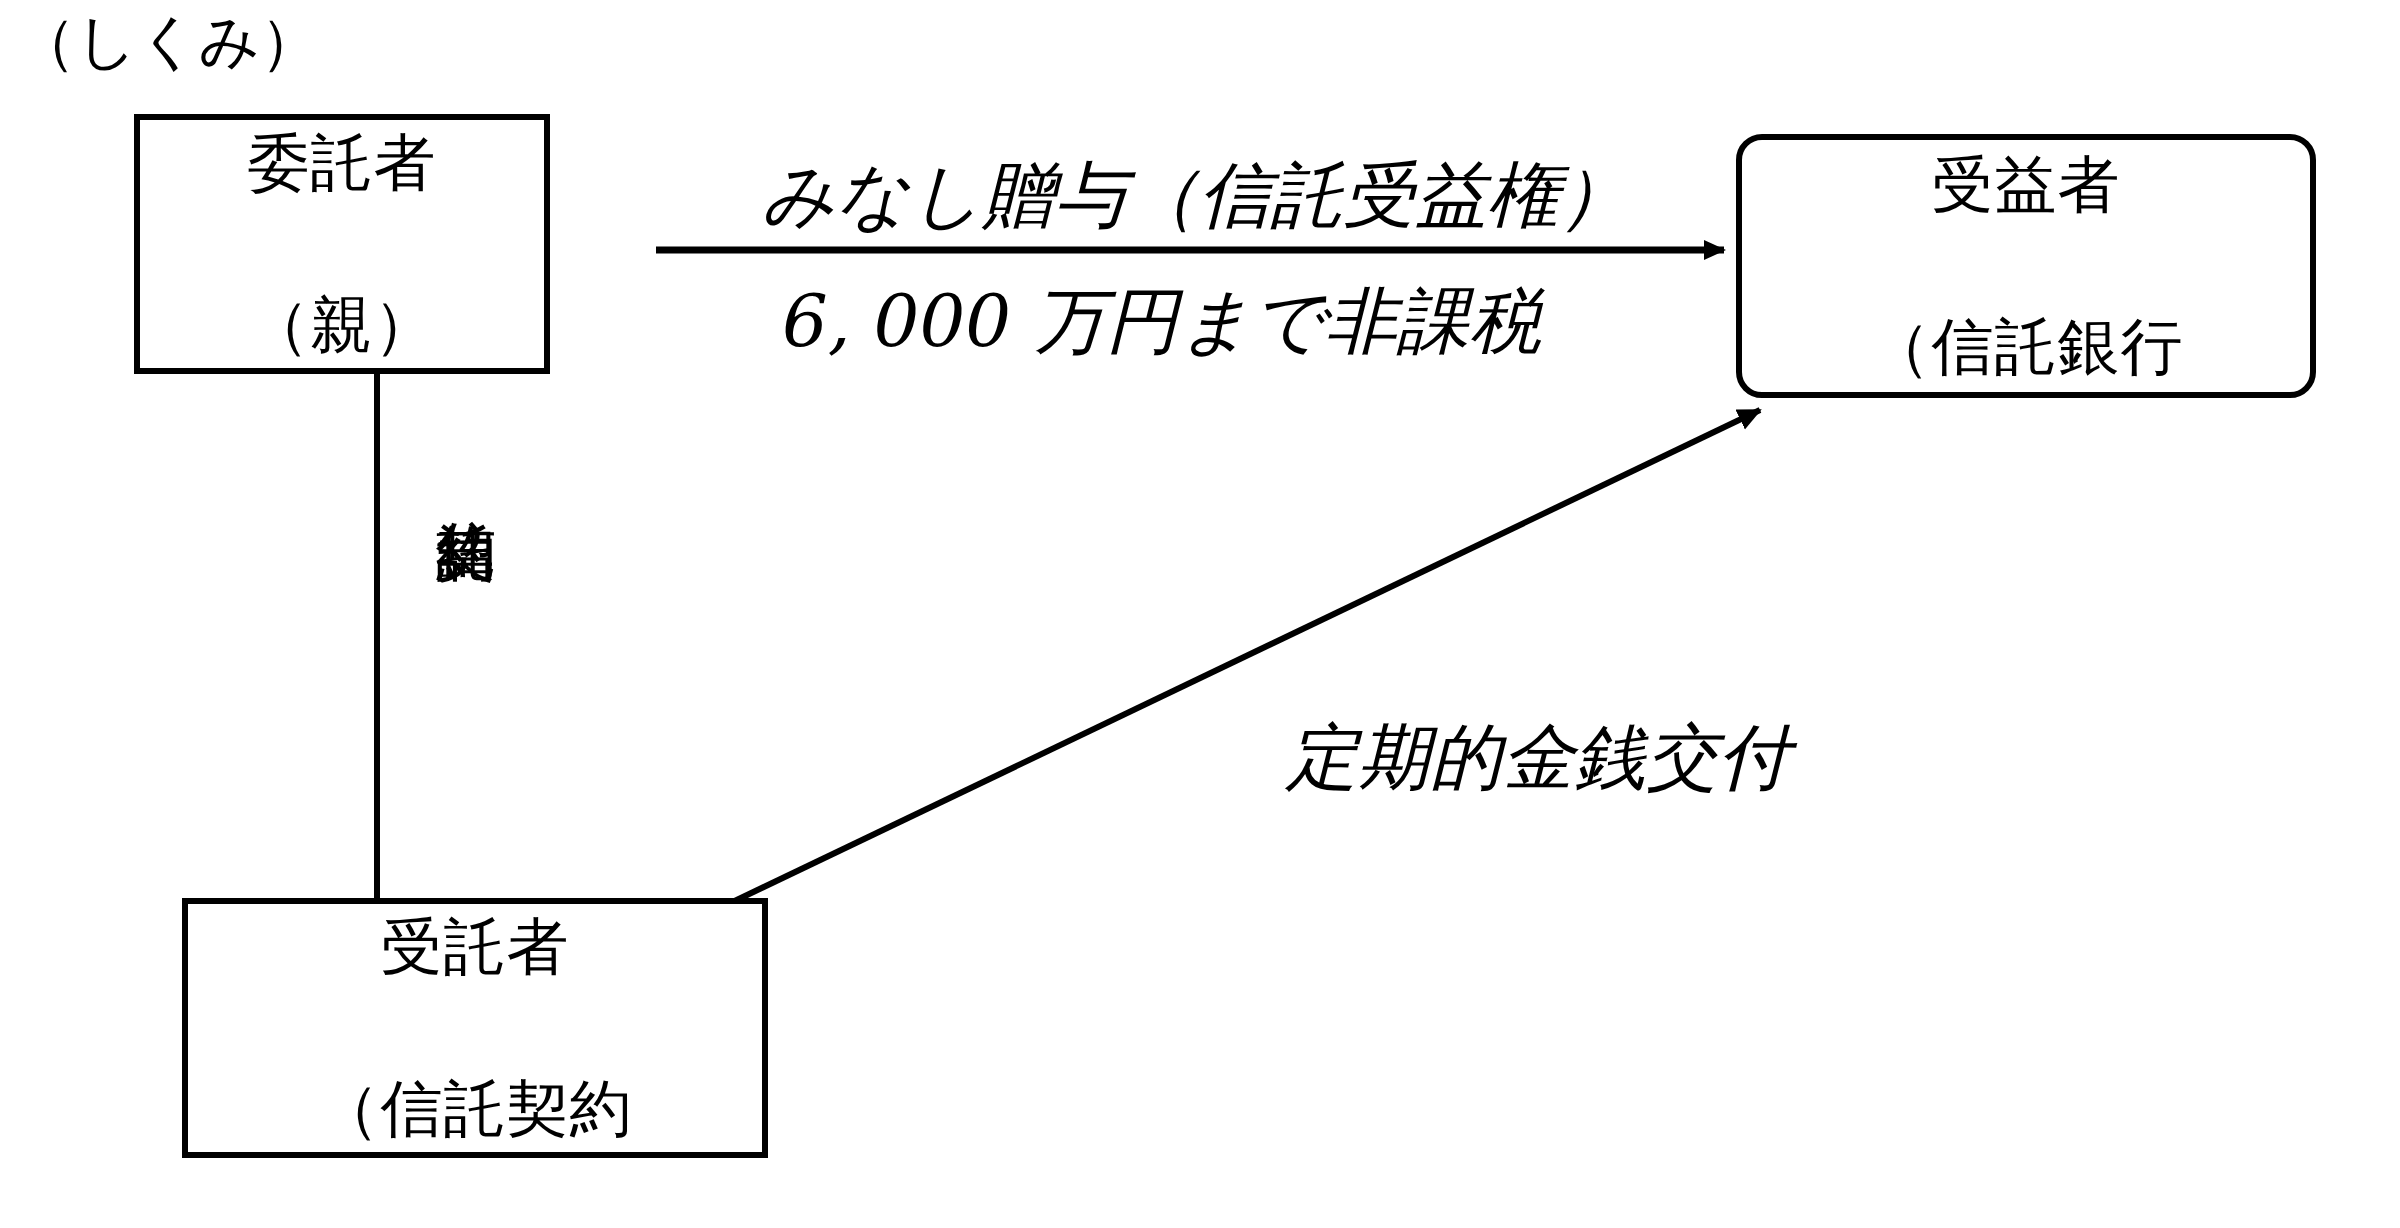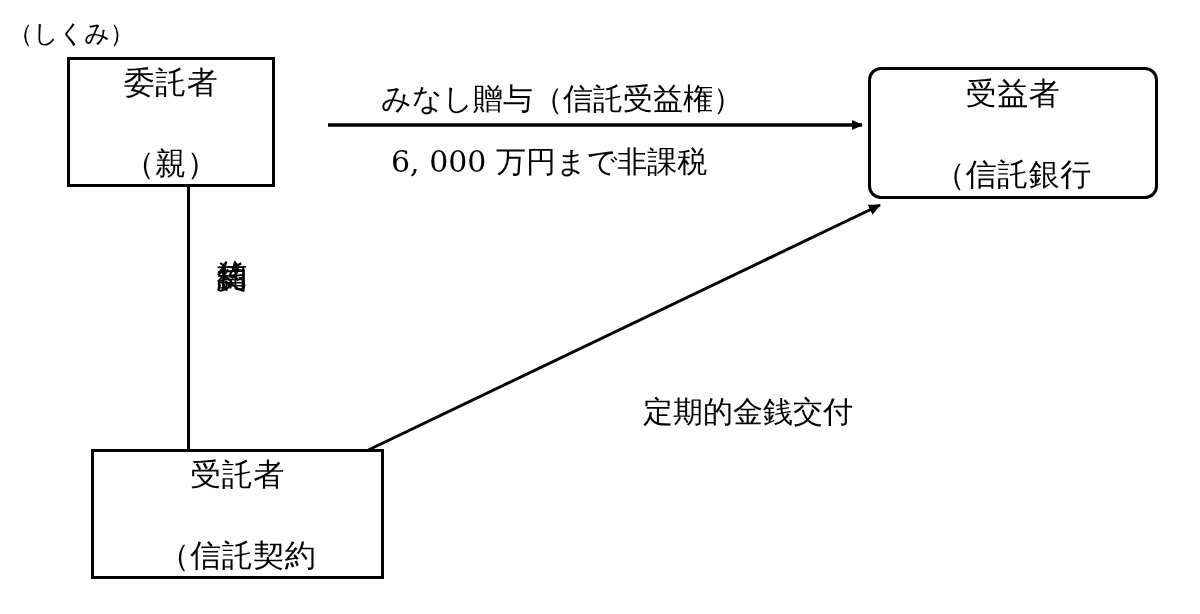--- a/index.html
+++ b/index.html
@@ -19,22 +19,22 @@
   .svg-layer {
     position: absolute;
     left: 0;
     top: 0;
     width: 1200px;
     height: 614px;
   }
   .title-text {
     position: absolute;
     left: 8px;
-    top: 16px;
-    font-size: 25px;
+    top: 4px;
+    font-size: 30px;
     line-height: 36px;
     white-space: nowrap;
   }
   .node-box {
     position: absolute;
     box-sizing: border-box;
     border: 3px solid #000000;
     background: #ffffff;
     display: flex;
     flex-direction: column;
@@ -48,29 +48,30 @@
     line-height: 44px;
     white-space: nowrap;
     letter-spacing: 0.5px;
   }
   #box-settlor  { left: 67px;  top: 57px;  width: 208px; height: 130px; }
   #box-beneficiary { left: 868px; top: 67px; width: 290px; height: 132px; border-radius: 13px; }
   #box-trustee  { left: 67px;  top: 449px; width: 293px; height: 130px; margin-left: 24px; }
 
   .edge-label {
     position: absolute;
-    font-size: 30px;
+    font-size: 36px;
     line-height: 38px;
     white-space: nowrap;
     background: transparent;
     z-index: 4;
+    font-style: italic;
   }
   #label-deemed-gift { left: 381px; top: 80px; }
   #label-tax-free    { left: 381px; top: 143px; margin-left: 10px; }
-  #label-periodic    { left: 643px; top: 361px; margin-top: 32px; }
+  #label-periodic    { left: 643px; top: 361px; }
 
   .vertical-label {
     position: absolute;
     font-size: 30px;
     line-height: 40px;
     writing-mode: vertical-rl;
     text-orientation: upright;
     letter-spacing: 1px;
     white-space: nowrap;
     z-index: 4;

